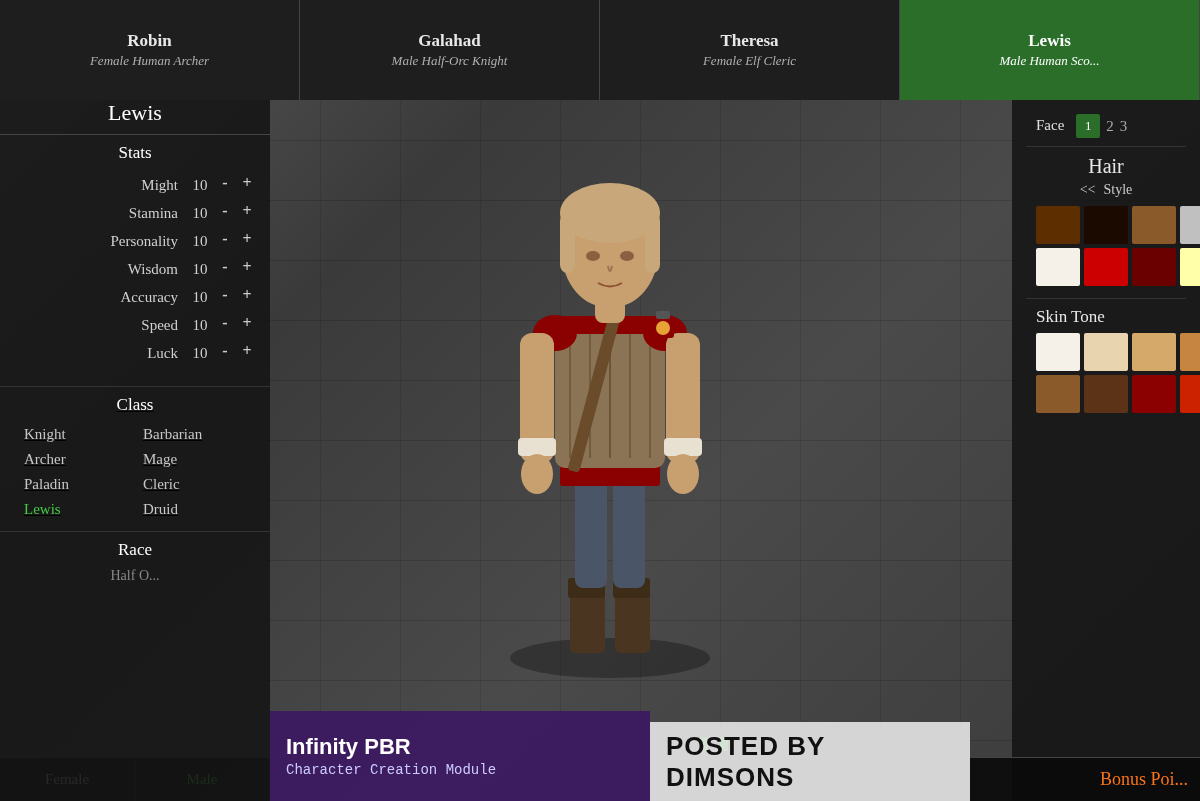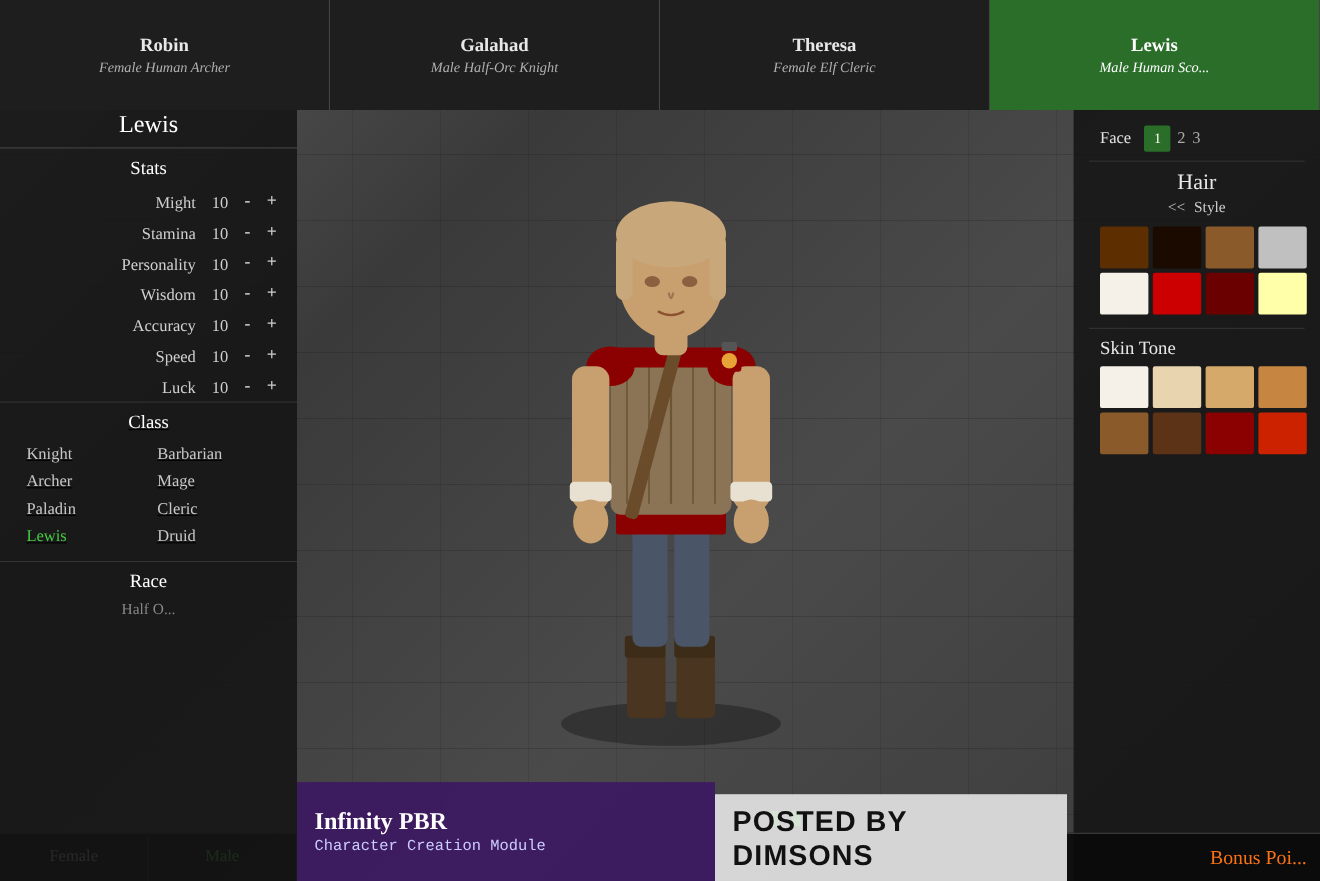--- a/index.html
+++ b/index.html
@@ -107,21 +107,21 @@
       text-align: center;
       color: #ffffff;
       font-size: 17px;
       font-family: Georgia, serif;
       padding: 8px 0 6px;
       font-weight: normal;
     }
 
     .stats-section {
       border-bottom: 1px solid #333;
-      padding-bottom: 0;
+      padding-bottom: 21px;
     }
 
     .stat-row {
       display: flex;
       align-items: flex-end;
       padding: 3px 12px 3px 8px;
       color: #d0d0d0;
       font-size: 15px;
     }
 
@@ -208,21 +208,21 @@
 
     .gender-btn.active {
       color: #44cc44;
     }
 
     
     .right-panel {
       position: absolute;
       top: 88px;
       right: 0;
-      width: 224px;
+      width: 188px;
       bottom: 0;
       background: rgba(20,20,20,0.88);
       z-index: 5;
       padding: 14px;
     }
 
     .face-section {
       padding: 12px 10px 8px;
       border-bottom: 1px solid #333;
     }
@@ -329,21 +329,21 @@
       display: flex;
       flex-direction: column;
       justify-content: center;
       padding: 0 16px;
     }
 
     .overlay-title {
       color: #ffffff;
       font-size: 22px;
       font-weight: bold;
-      font-family: Liberation Serif, serif;
+      font-family: Liberation Sans, sans-serif;
     }
 
     .overlay-subtitle {
       color: #ccccff;
       font-size: 14px;
       font-family: Liberation Mono, monospace;
       margin-top: 2px;
     }
 
     .bottom-right-overlay {

